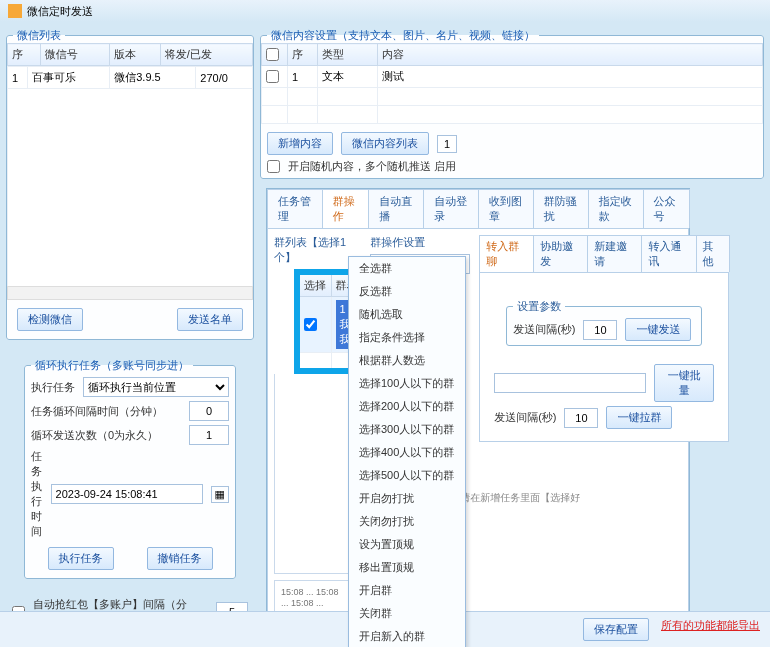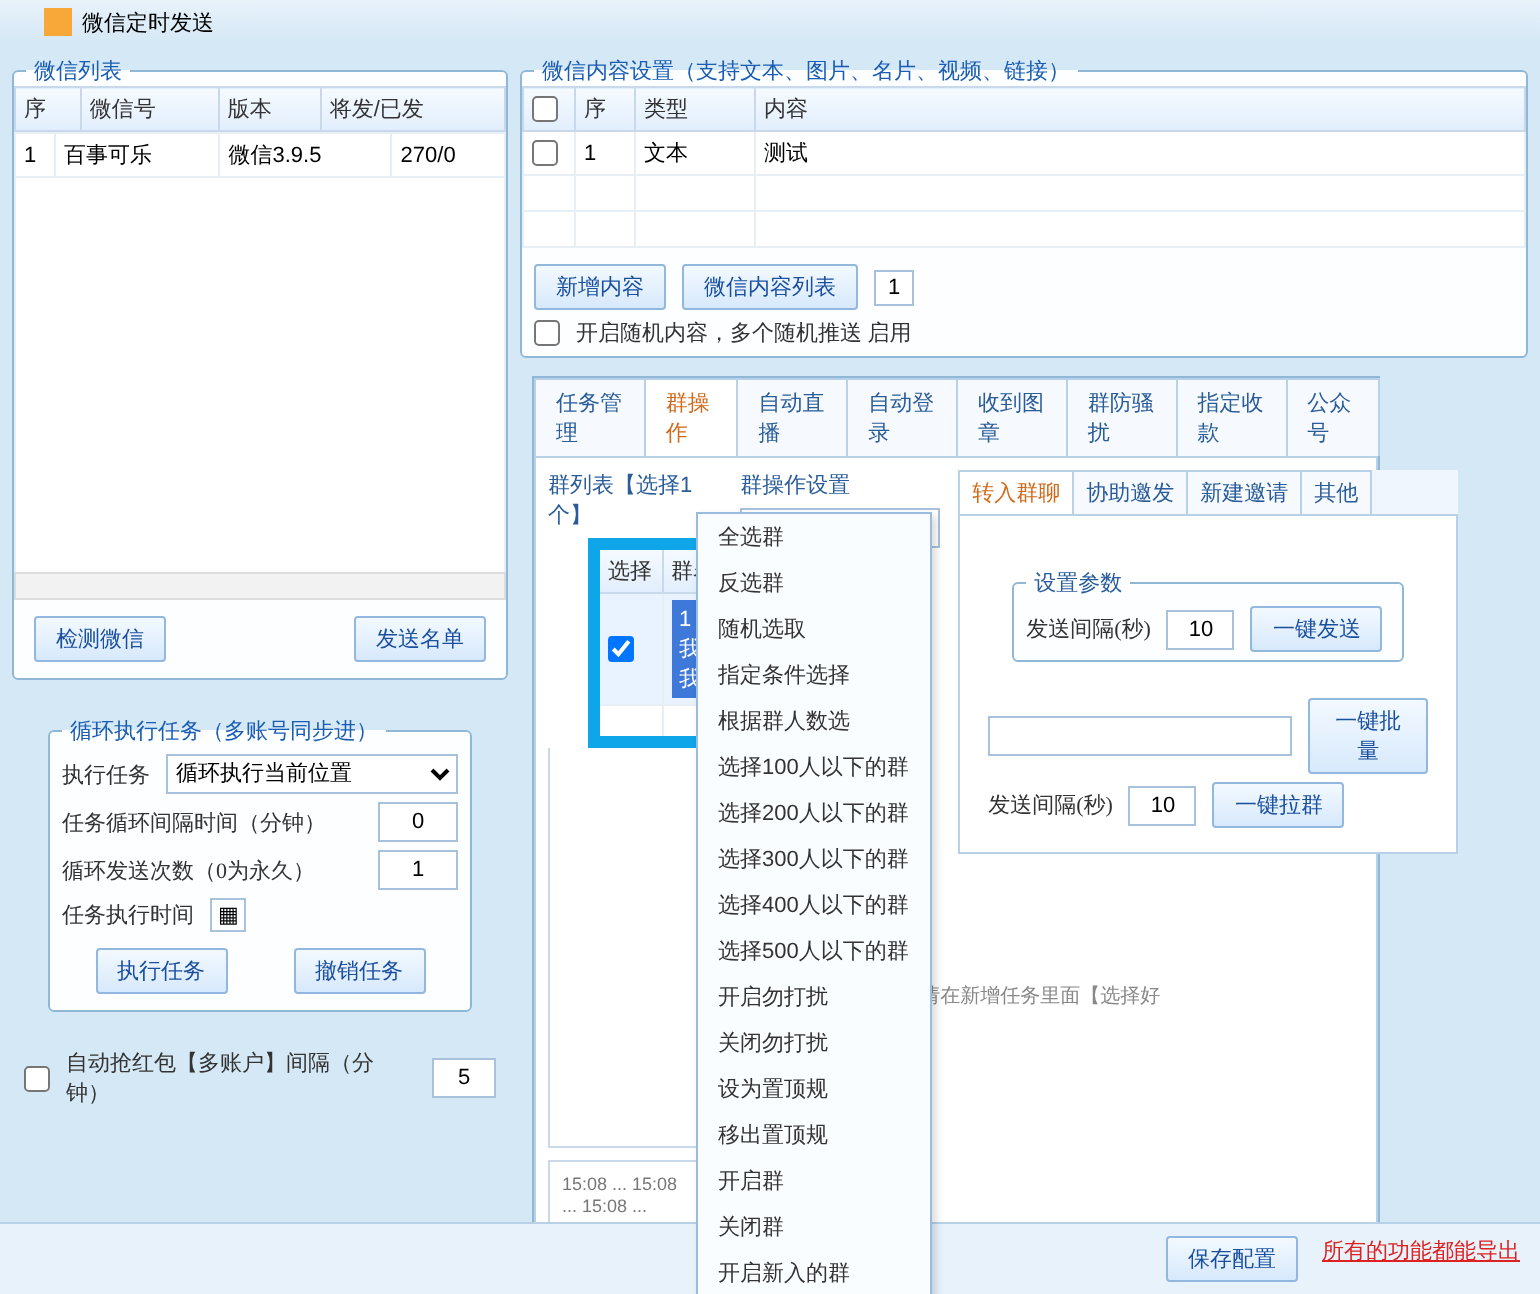--- a/index.html
+++ b/index.html
@@ -1,17 +1,17 @@
 <!DOCTYPE html>
 <html><head>
   <meta charset="utf-8">
   <style>
     * { box-sizing: border-box; margin: 0; padding: 0; font-family: "Microsoft YaHei", SimSun, sans-serif; font-size: 11px; }
     body { background: #d4e8f5; width: 770px; height: 647px; overflow: hidden; position: relative; }
-    .titlebar { background: linear-gradient(#e8f2fb, #d4e8f5); height: 22px; padding: 3px 22px; display: flex; align-items: center; }
+    .titlebar { background: linear-gradient(#e8f2fb, #d4e8f5); height: 22px; padding: 3px 8px; display: flex; align-items: center; }
     .title-icon { width: 14px; height: 14px; background: #f7a838; margin-right: 5px; }
     .main { display: flex; gap: 6px; padding: 6px; }
     .left-panel { width: 248px; }
     .right-panel { flex: 1; }
     fieldset { border: 1px solid #8fb8d6; background: #fdfeff; margin-bottom: 8px; padding: 0; border-radius: 3px; }
     legend { color: #1a5db3; padding: 0 4px; margin-left: 6px; font-size: 11px; }
     .grid { width: 100%; border-collapse: collapse; background: #fff; }
     .grid th { background: linear-gradient(#f5faff,#e2eefd); border: 1px solid #c9d9eb; padding: 3px 4px; font-weight: normal; color: #333; text-align: left; }
     .grid td { border: 1px solid #e8eef5; padding: 3px 4px; height: 18px; }
     .grid-body { height: 220px; overflow: auto; background: #fff; }
@@ -27,21 +27,21 @@
     .tab { padding: 4px 10px; border: 1px solid #b8d0e8; border-bottom: none; background: #f6faff; margin-right: -1px; cursor: pointer; color: #2a5c99; }
     .tab.active { background: #fff; color: #d06a1a; position: relative; z-index: 1; }
     .tab-content { background: #fff; border: 1px solid #b8d0e8; border-top: none; padding: 6px; min-height: 290px; }
     .inner-tabs .tab { font-size: 11px; padding: 3px 6px; }
     .panel-layer { position: absolute; left: 266px; top: 188px; width: 424px; background: #c2410c; border: 1px solid #8fb8d6; }
     .dropdown-menu { position: absolute; left: 348px; top: 256px; width: 118px; background: #fafdff; border: 1px solid #9abcdf; box-shadow: 2px 2px 4px rgba(0,0,0,0.15); z-index: 100; }
     .dropdown-menu .mi { display: block; padding: 4px 10px; cursor: pointer; color: #333; }
     .selected-cell { background: #3e78d8; color: #fff; padding: 2px 4px; display: inline-block; width: 100%; }
     .highlight-row { background: #e8f3ff; }
     .small-grid { border: 6px solid #0ea5e9; background: #fff; margin-left: 20px; }
-    .label { color: #333; font-family: Liberation Serif, serif; }
+    .label { color: #333; }
     .label-blue { color: #2a5c99; }
     .log-area { background: #fff; border: 1px solid #c9d9eb; width: 80px; height: 60px; font-size: 9px; color: #777; padding: 6px; line-height: 1.3; overflow: hidden; }
     .bottom-bar { position: absolute; bottom: 0; left: 0; right: 0; padding: 6px 10px; display: flex; justify-content: flex-end; gap: 12px; background: #e8f2fb; border-top: 1px solid #b8d0e8; }
     .red-link { color: #d22; }
   </style>
 </head>
 <body>
 
 <div class="titlebar">
   <span class="title-icon"></span>
@@ -96,20 +96,21 @@
       <div class="row" style="justify-content:space-between">
         <span class="label">任务循环间隔时间（分钟）</span>
         <input type="text" style="width: 40px; text-align: center;" value="0">
       </div>
       <div class="row" style="justify-content:space-between">
         <span class="label">循环发送次数（0为永久）</span>
         <input type="text" style="width: 40px; text-align: center;" value="1">
       </div>
       <div class="row">
         <span class="label">任务执行时间</span>
+        <input type="text" style="flex: 1 1 0%;" value="2023-09-24 15:08:41">
         <span style="border:1px solid #a8c2de;padding:1px 3px;cursor:pointer">▦</span>
       </div>
       <div class="row" style="justify-content:space-around;margin:8px 10px">
         <button class="btn">执行任务</button>
         <button class="btn">撤销任务</button>
       </div>
     </fieldset>
 
     <div class="row">
       <input type="checkbox" style="">
@@ -223,20 +224,21 @@
       <a href="#" class="label-blue">选上</a>
       <div style="height:30px"></div>
       <span class="label" style="display:block;font-size:10px;color:#888;width:220px">提示：输入上好友，请在新增任务里面【选择好友】，添加到任务</span>
     </div>
 
     <div style="flex:1">
       <div class="tabs inner-tabs">
         <div class="tab active">转入群聊</div>
         <div class="tab">协助邀发</div>
         <div class="tab">新建邀请</div>
+        <div class="tab">转入通讯</div>
         <div class="tab">其他</div>
       </div>
       <div class="tab-content" style="min-height:150px;padding:8px">
         <fieldset class="sub-fs">
           <legend class="label-blue">设置参数</legend>
           <div class="row">
             <span class="label">发送间隔(秒)</span>
             <input type="text" style="width: 34px; text-align: center;" value="10">
             <button class="btn">一键发送</button>
           </div>

